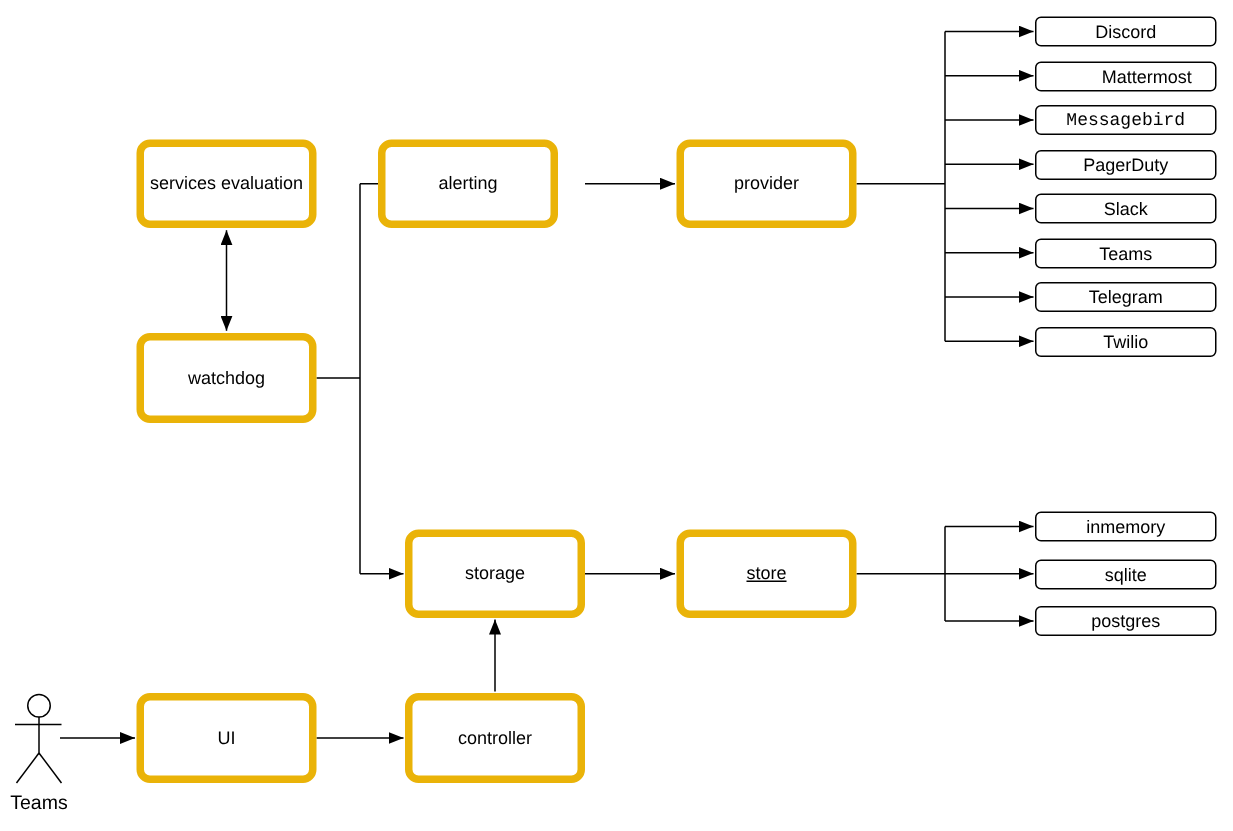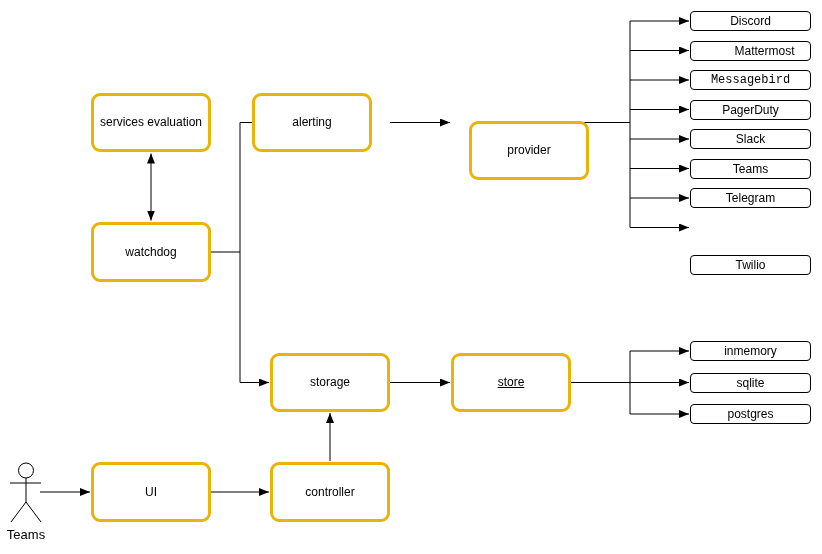--- a/index.html
+++ b/index.html
@@ -11,21 +11,21 @@
     font-family: "Liberation Sans", sans-serif;
     overflow: hidden;
   }
   .wires { position: absolute; left: 0; top: 0; }
   .node {
     position: absolute;
     width: 120px;
     height: 59px;
     box-sizing: border-box;
     background: #ffffff;
-    border: 3px solid #eab308;
+    border: 5px solid #eab308;
     border-radius: 9px;
     display: flex;
     align-items: center;
     justify-content: center;
     font-size: 12px;
     color: #000000;
     text-align: center;
     line-height: 1.2;
   }
   .leaf {
@@ -103,40 +103,40 @@
       <line x1="10" y1="483" x2="41" y2="483"></line>
       <line x1="26" y1="502" x2="11" y2="522"></line>
       <line x1="26" y1="502" x2="41" y2="522"></line>
     </g>
   </svg>
 
   <div class="node" style="left:91px; top:93px;">services evaluation</div>
 
   <div class="node" style="left:252px; top:93px;">alerting</div>
 
-  <div class="node" style="left:469px; top:93px;margin-top:28px;">provider</div>
+  <div class="node" style="left:451px; top:93px;">provider</div>
 
   <div class="node" style="left:91px; top:222px; height:60px;">watchdog</div>
 
   <div class="node" style="left:270px; top:353px;">storage</div>
 
   <div class="node" style="left:451px; top:353px;text-decoration:underline;">store</div>
 
   <div class="node" style="left:91px; top:462px; height:60px;">UI</div>
 
   <div class="node" style="left:270px; top:462px; height:60px;">controller</div>
 
   <div class="leaf" style="left:690px; top:11px;">Discord</div>
   <div class="leaf" style="left:690px; top:40.5px;padding-left:28px;">Mattermost</div>
   <div class="leaf" style="left:690px; top:70px;font-family:Liberation Mono, monospace;">Messagebird</div>
   <div class="leaf" style="left:690px; top:99.5px;">PagerDuty</div>
   <div class="leaf" style="left:690px; top:129px;">Slack</div>
   <div class="leaf" style="left:690px; top:158.5px;">Teams</div>
   <div class="leaf" style="left:690px; top:188px;">Telegram</div>
-  <div class="leaf" style="left:690px; top:217.5px;margin-top:37px;">Twilio</div>
+  <div class="leaf" style="left:690px; top:217.5px;">Twilio</div>
 
   <div class="leaf" style="left:690px; top:341px;">inmemory</div>
   <div class="leaf" style="left:690px; top:372.5px;">sqlite</div>
   <div class="leaf" style="left:690px; top:404px;">postgres</div>
 
   <div class="actor-label">Teams</div>
 
 </div>
 
 </body></html>

